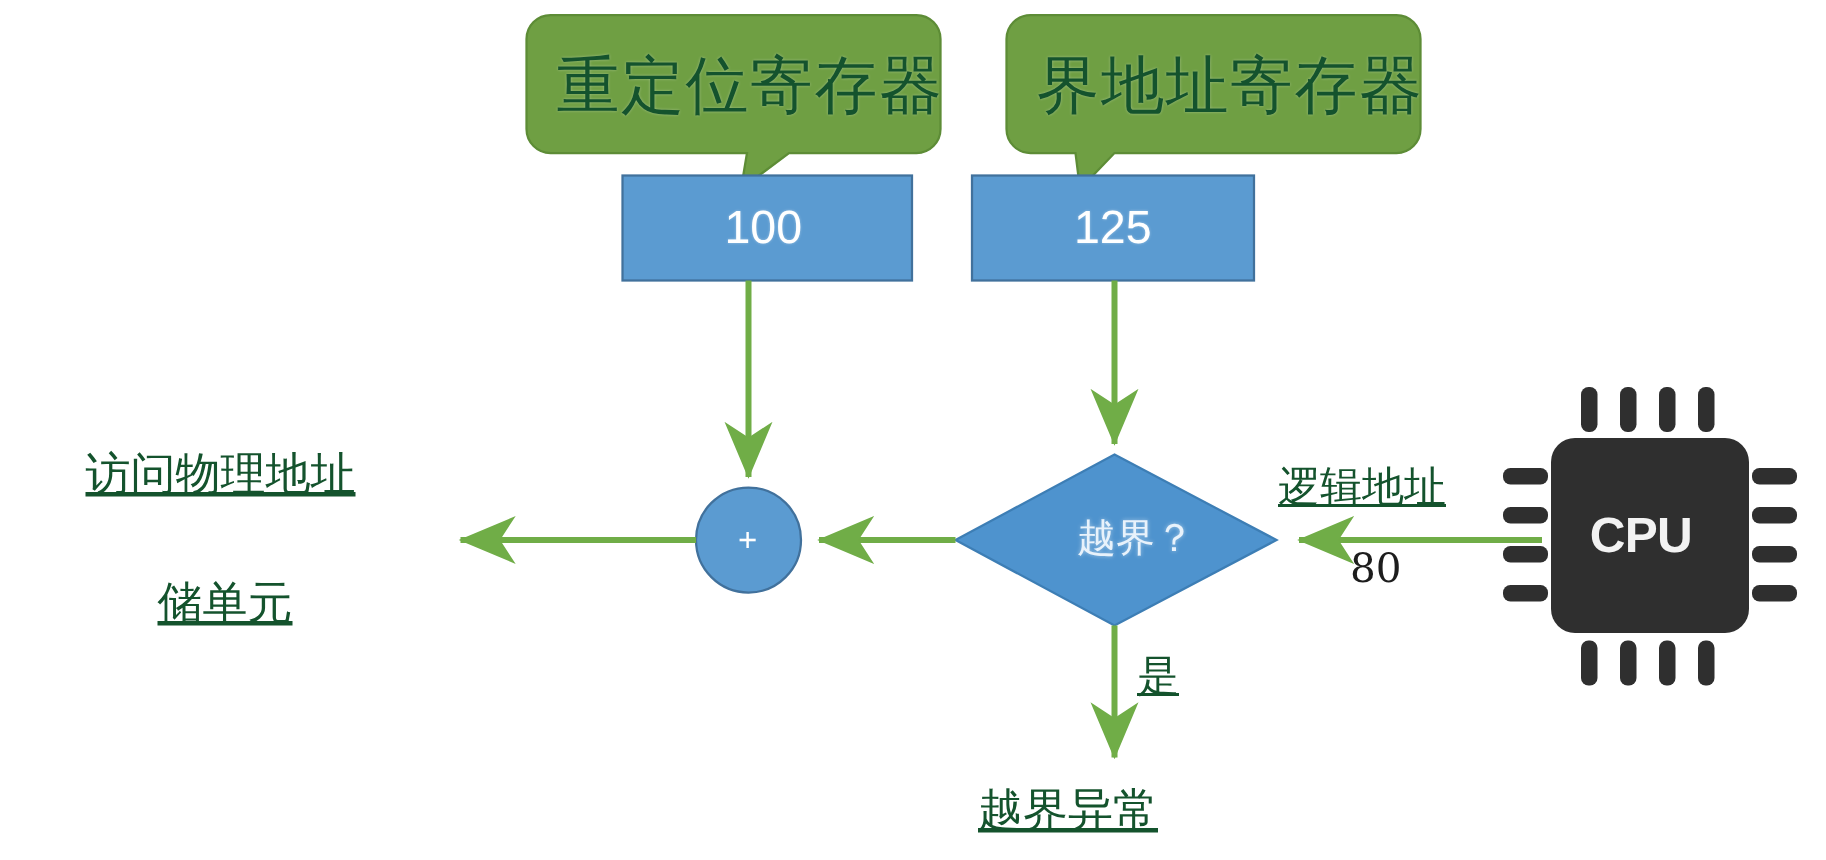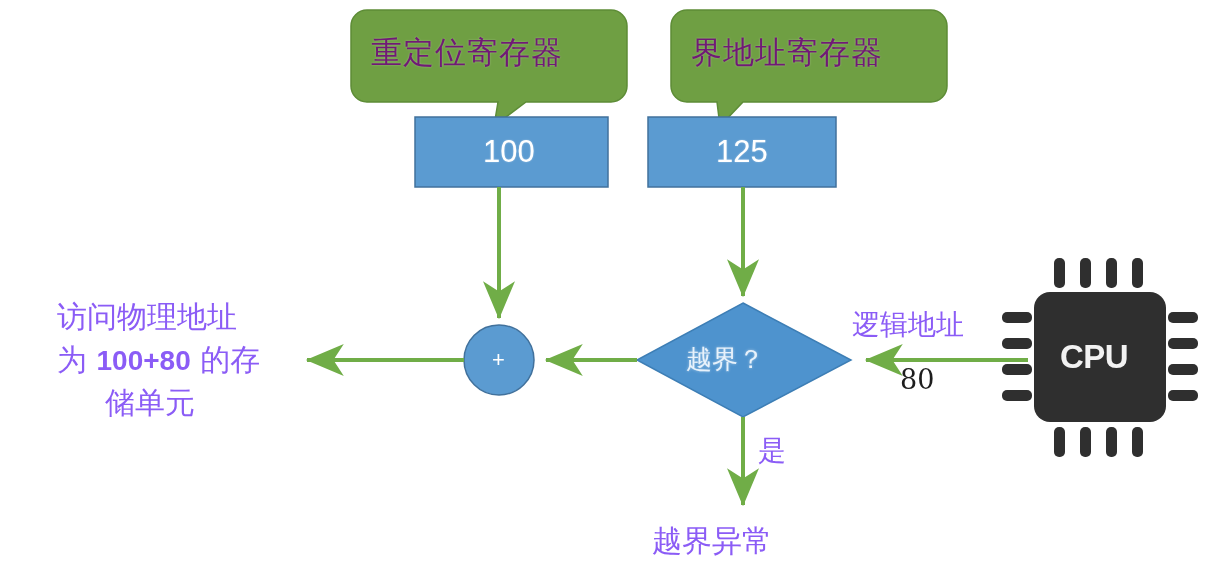--- a/index.html
+++ b/index.html
@@ -21,23 +21,23 @@
     position: absolute;
     left: 0;
     top: 0;
     width: 1217px;
     height: 573px;
   }
 
   
   .callout-text {
     position: absolute;
-    color: #701a75;
+    color: #14532d;
     font-family: Liberation Serif, serif;
-    font-size: 31px;
+    font-size: 42px;
     line-height: 1;
     letter-spacing: 1px;
     white-space: nowrap;
     text-shadow: 0 0 2px rgba(255,255,255,0.35);
   }
 
   
   .value-text {
     position: absolute;
     color: #ffffff;
@@ -50,38 +50,40 @@
 
   
   .shape-text {
     position: absolute;
     color: #e8f2fb;
     font-family: "DejaVu Serif", serif;
     font-size: 26px;
     line-height: 1;
     white-space: nowrap;
     text-shadow: 0 0 3px rgba(255,255,255,0.5);
+    margin-left: 32px;
   }
   .plus-text {
     position: absolute;
     color: #ffffff;
     font-family: "Liberation Sans", sans-serif;
     font-size: 22px;
     line-height: 1;
     white-space: nowrap;
   }
 
   
   .cn-text {
     position: absolute;
-    color: #8b5cf6;
+    color: #14532d;
     font-family: "DejaVu Serif", serif;
     font-size: 30px;
     line-height: 40px;
     white-space: nowrap;
+    text-decoration: underline;
   }
   .cn-text.small {
     font-size: 28px;
     line-height: 34px;
   }
   .mono-num {
     font-family: "Liberation Sans", sans-serif;
     font-weight: bold;
     font-size: 28px;
   }
@@ -204,23 +206,20 @@
   <div class="callout-text" style="left:691px; top:37px;">界地址寄存器</div>
 
   <div class="value-text" style="left:483px; top:136px;">100</div>
   <div class="value-text" style="left:716px; top:136px;">125</div>
 
   <div class="plus-text" style="left:492px; top:349px;">+</div>
 
   <div class="shape-text" style="left:686px; top:346px;">越界？</div>
 
   <div class="cn-text" style="left:57px; top:297px;">访问物理地址</div>
-  <div class="cn-text" style="left:57px; top:340px;">
-    <span>为 </span><span class="mono-num">100+80</span><span> 的存</span>
-  </div>
   <div class="cn-text" style="left:57px; top:383px;margin-left:48px;">储单元</div>
 
   <div class="cn-text small" style="left:852px; top:308px;">逻辑地址</div>
   <div class="num-text" style="left:900px; top:366px;">80</div>
 
   <div class="cn-text small" style="left:758px; top:434px;">是</div>
   <div class="cn-text" style="left:652px; top:521px;">越界异常</div>
 
 </div>
 

